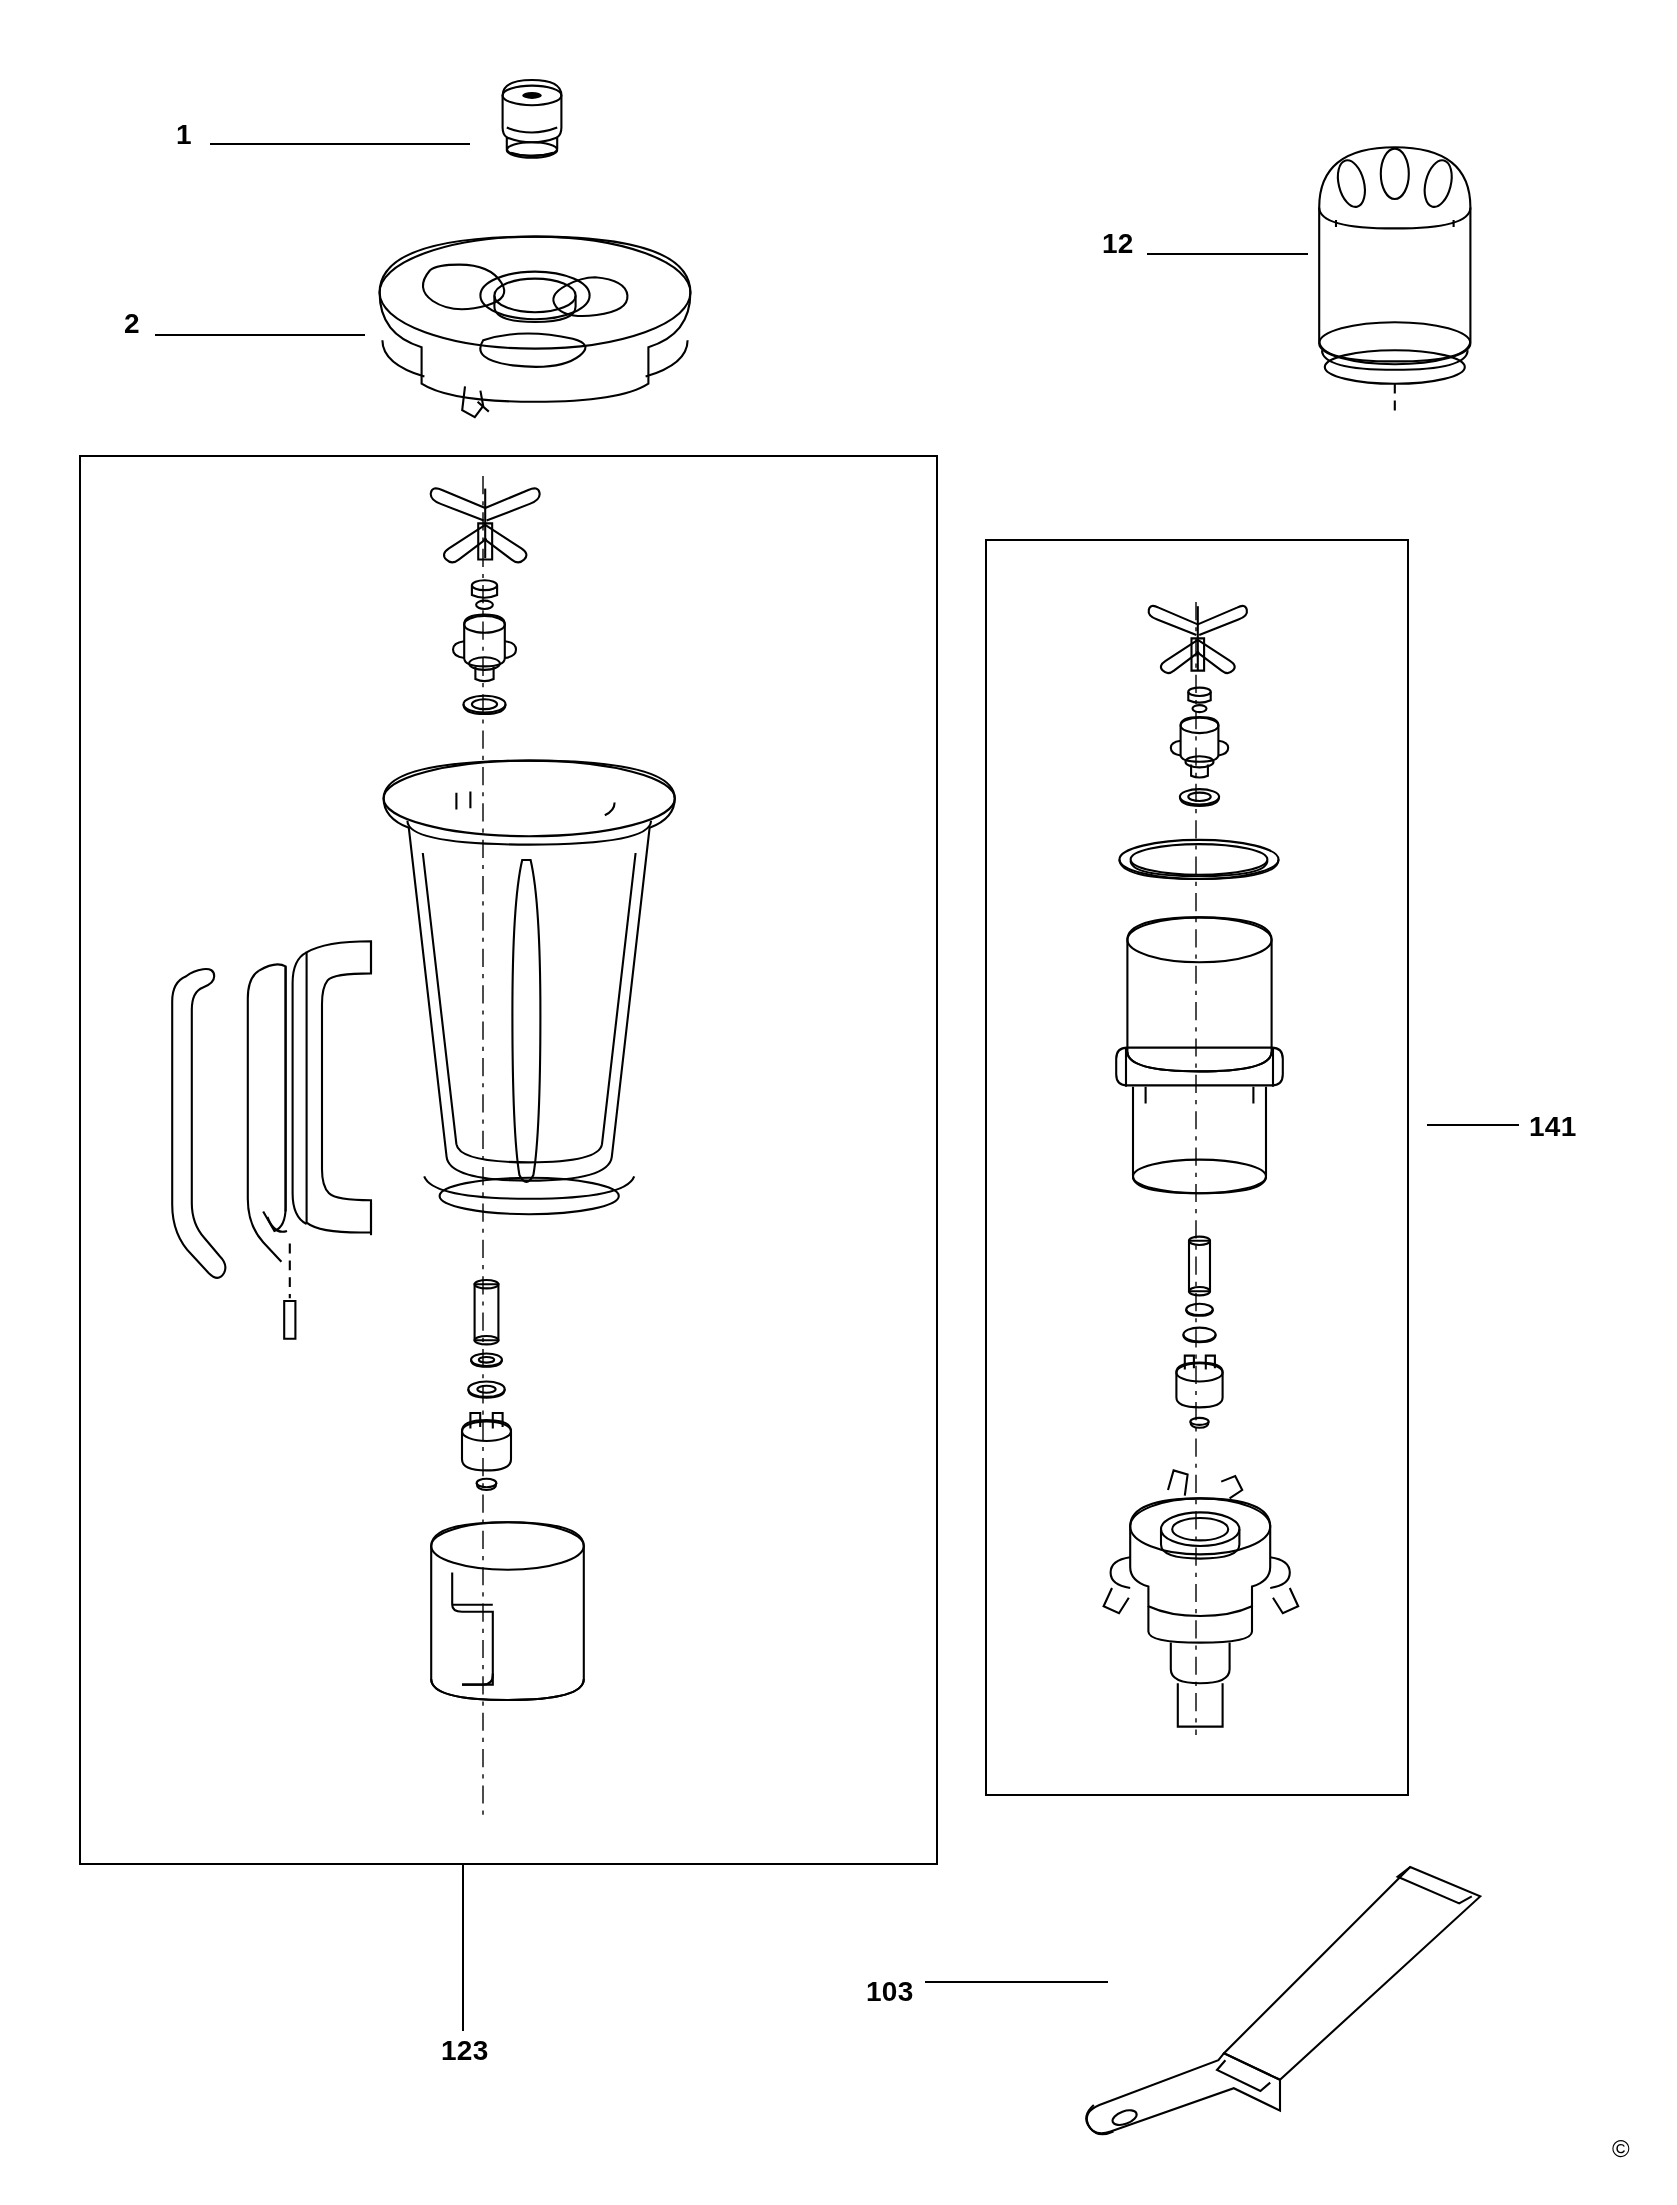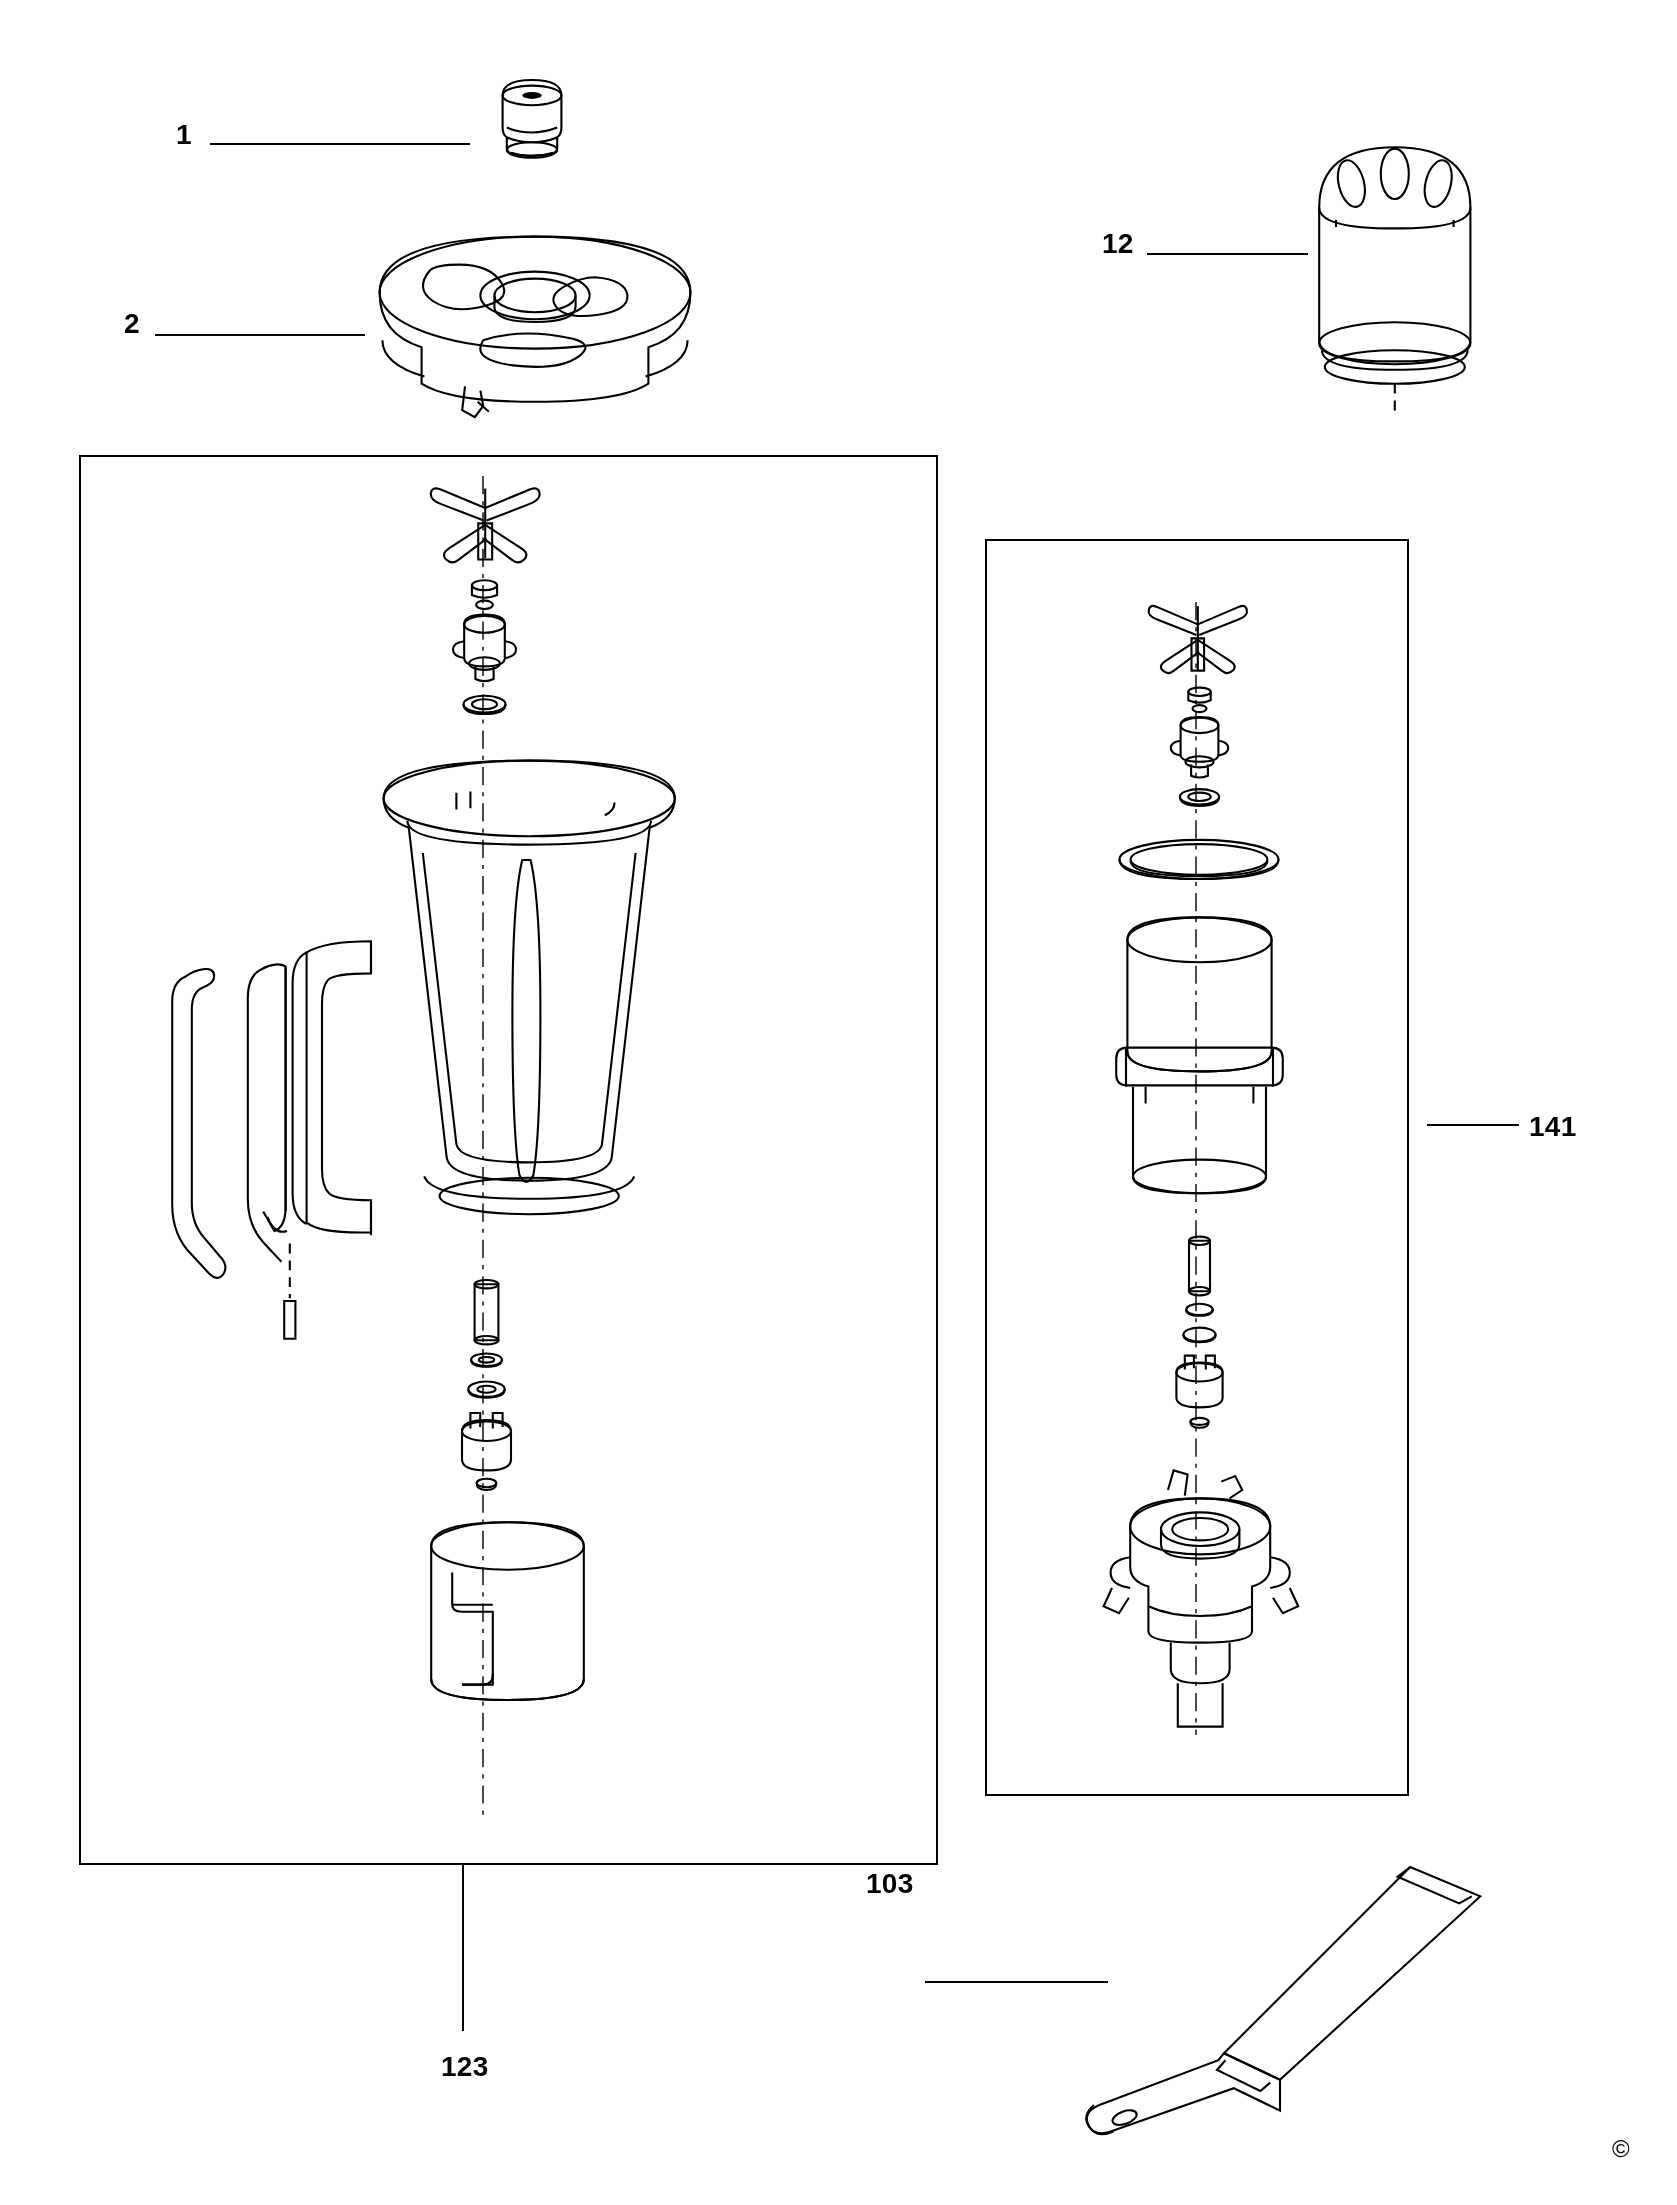--- a/index.html
+++ b/index.html
@@ -107,21 +107,21 @@
         <ellipse cx="144" cy="44" rx="20" ry="36"></ellipse>
         <ellipse cx="206" cy="58" rx="18" ry="34" transform="rotate(14 206 58)"></ellipse>
         <path d="M60 120 l0 -10 M228 120 l0 -10"></path>
         <path d="M144 344 l0 40" stroke-dasharray="14 10"></path>
       </g>
     </svg>
   </div>
 
   <div class="panel" style="left:79px; top:455px; width:855px; height:1406px;"></div>
   <div class="leader v" style="left:462px; top:1863px; height:168px;"></div>
-  <div class="callout" style="left:441px; top:2035px;margin-top:16px;">123</div>
+  <div class="callout" style="left:441px; top:2035px;">123</div>
 
   <div class="art" style="left:420px; top:476px; width:126px; height:1343px;">
     <svg width="126" height="1343" viewBox="0 0 180 1920">
       <g stroke="#000" stroke-width="2" fill="none">
         <path d="M90 0 L90 1920" stroke-dasharray="26 10 6 10"></path>
       </g>
     </svg>
   </div>
 
   <div class="art" style="left:418px; top:483px; width:133px; height:87px;">
@@ -329,21 +329,21 @@
         <path d="M284 180 l12 26 l-22 10 l-14 -22"></path>
         <path d="M82 206 l0 36 q0 16 74 16 q74 0 74 -16 l0 -36"></path>
         <path d="M114 258 l0 38 q0 20 42 20 q42 0 42 -20 l0 -38"></path>
         <path d="M124 316 l0 62 l64 0 l0 -62"></path>
         <path d="M110 40 l8 -28 l20 6 l-4 30"></path>
         <path d="M186 28 l20 -8 l10 20 l-18 12"></path>
       </g>
     </svg>
   </div>
 
-  <div class="callout" style="left:866px; top:1868px;">103</div>
+  <div class="callout" style="left:866px; top:1976px;">103</div>
   <div class="leader h" style="left:925px; top:1981px; width:183px;"></div>
 
   <div class="art" style="left:1070px; top:1853px; width:434px; height:301px;">
     <svg width="434" height="301" viewBox="0 0 620 430">
       <g fill="none" stroke="#000" stroke-width="3">
         <path d="M486 20 l100 42 l-286 262 l-80 -38 z"></path>
         <path d="M486 20 l-18 14 l88 38 l18 -10"></path>
         <path d="M300 324 l-80 -38 l-8 10 l-170 64 q-24 10 -16 28 q8 18 32 10 l176 -62 l66 32 z"></path>
         <path d="M222 296 l-12 14 l62 30 l14 -12"></path>
         <ellipse cx="78" cy="378" rx="18" ry="9" transform="rotate(-20 78 378)"></ellipse>

